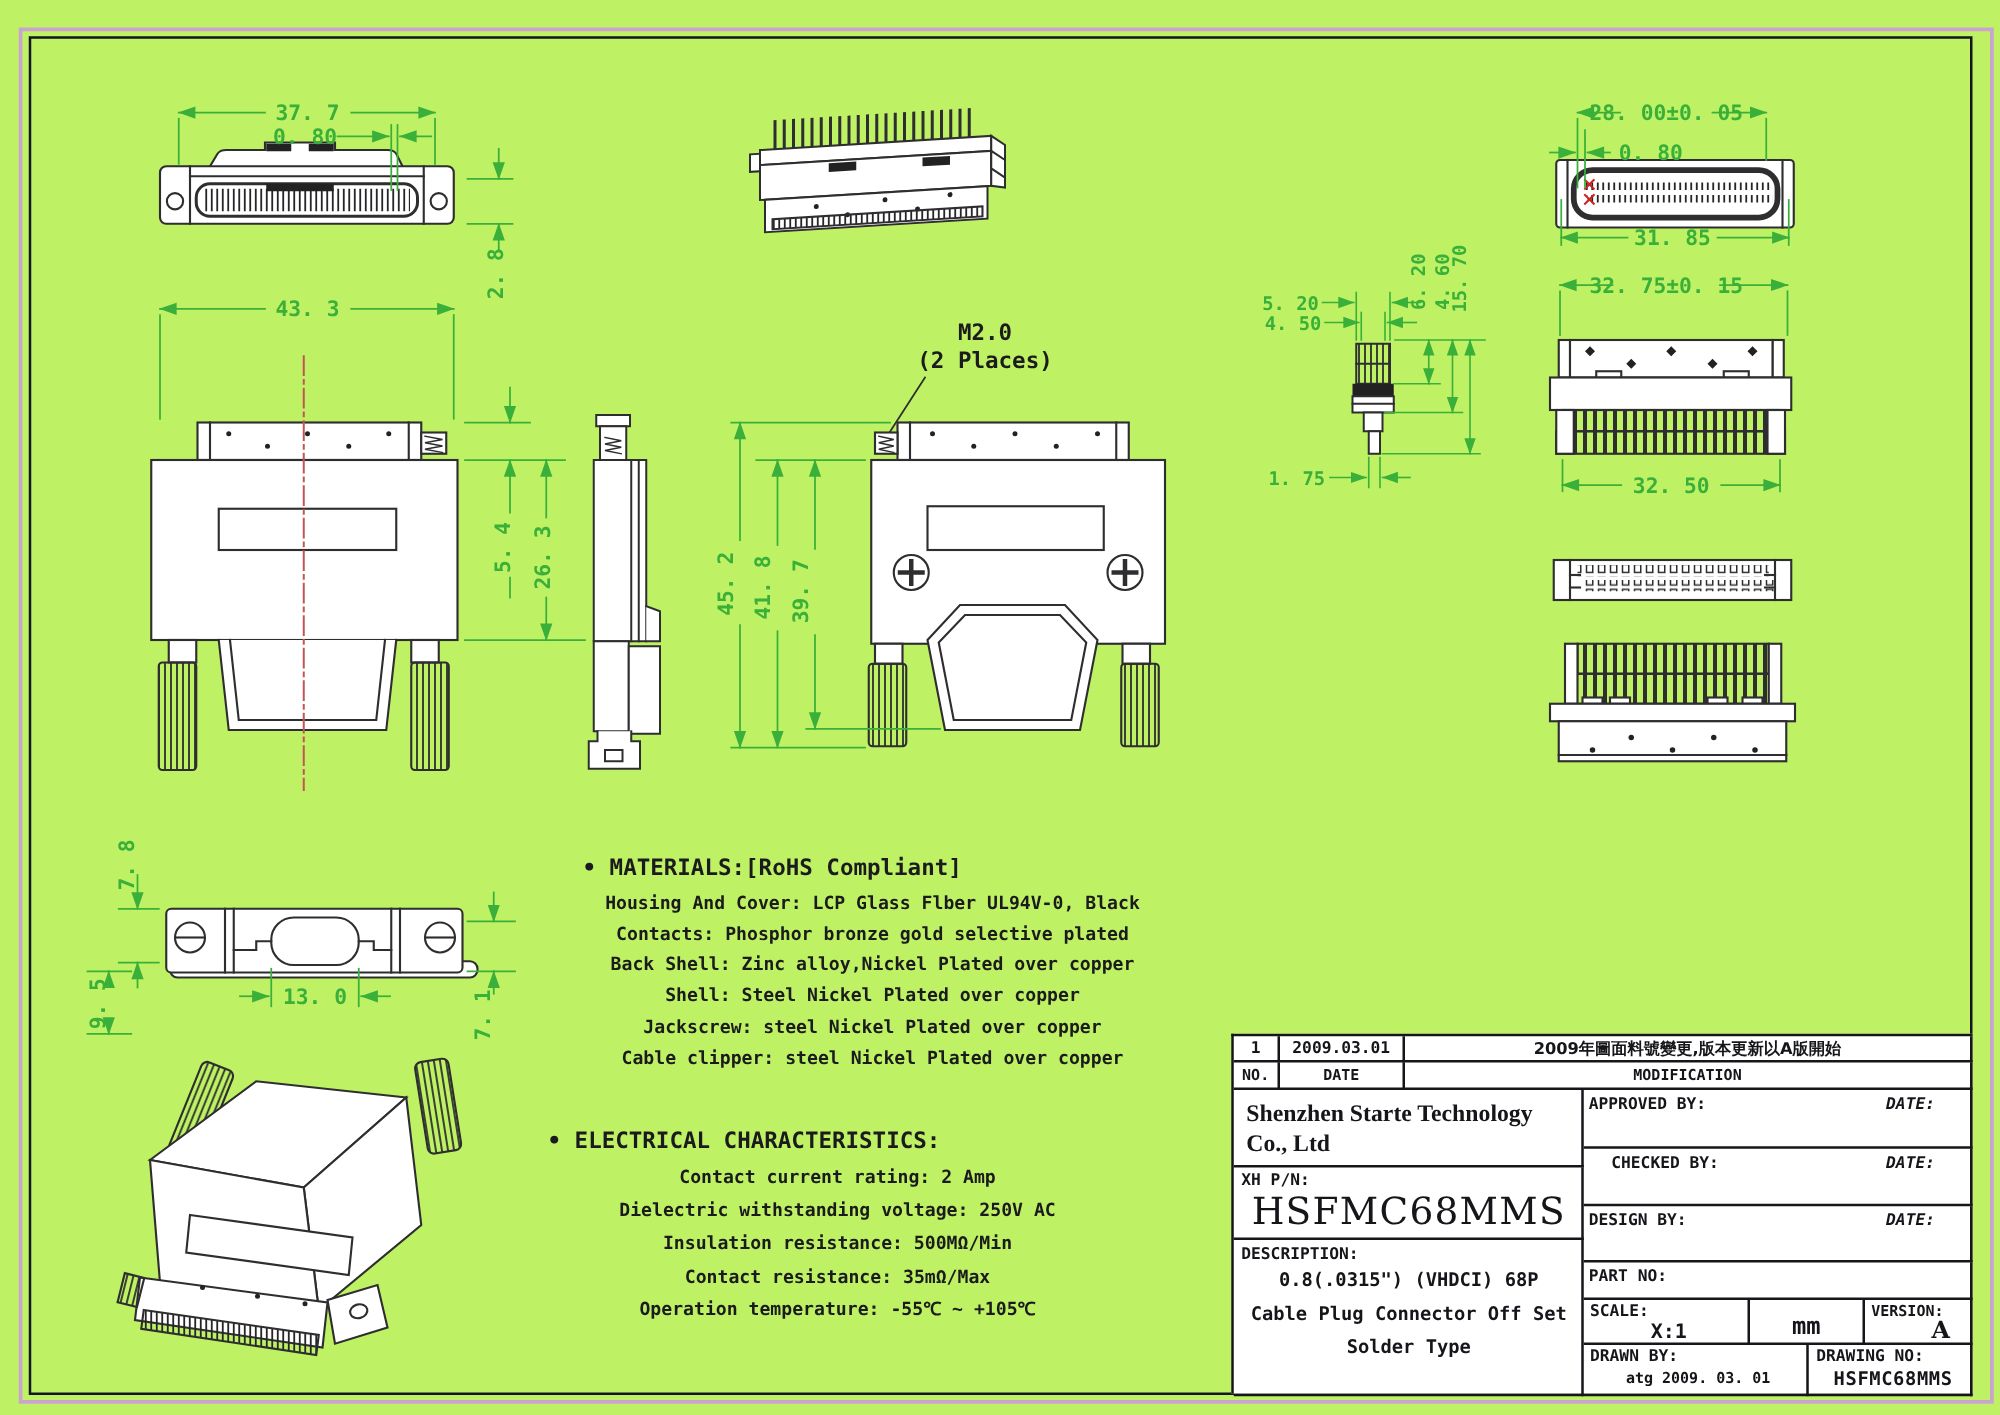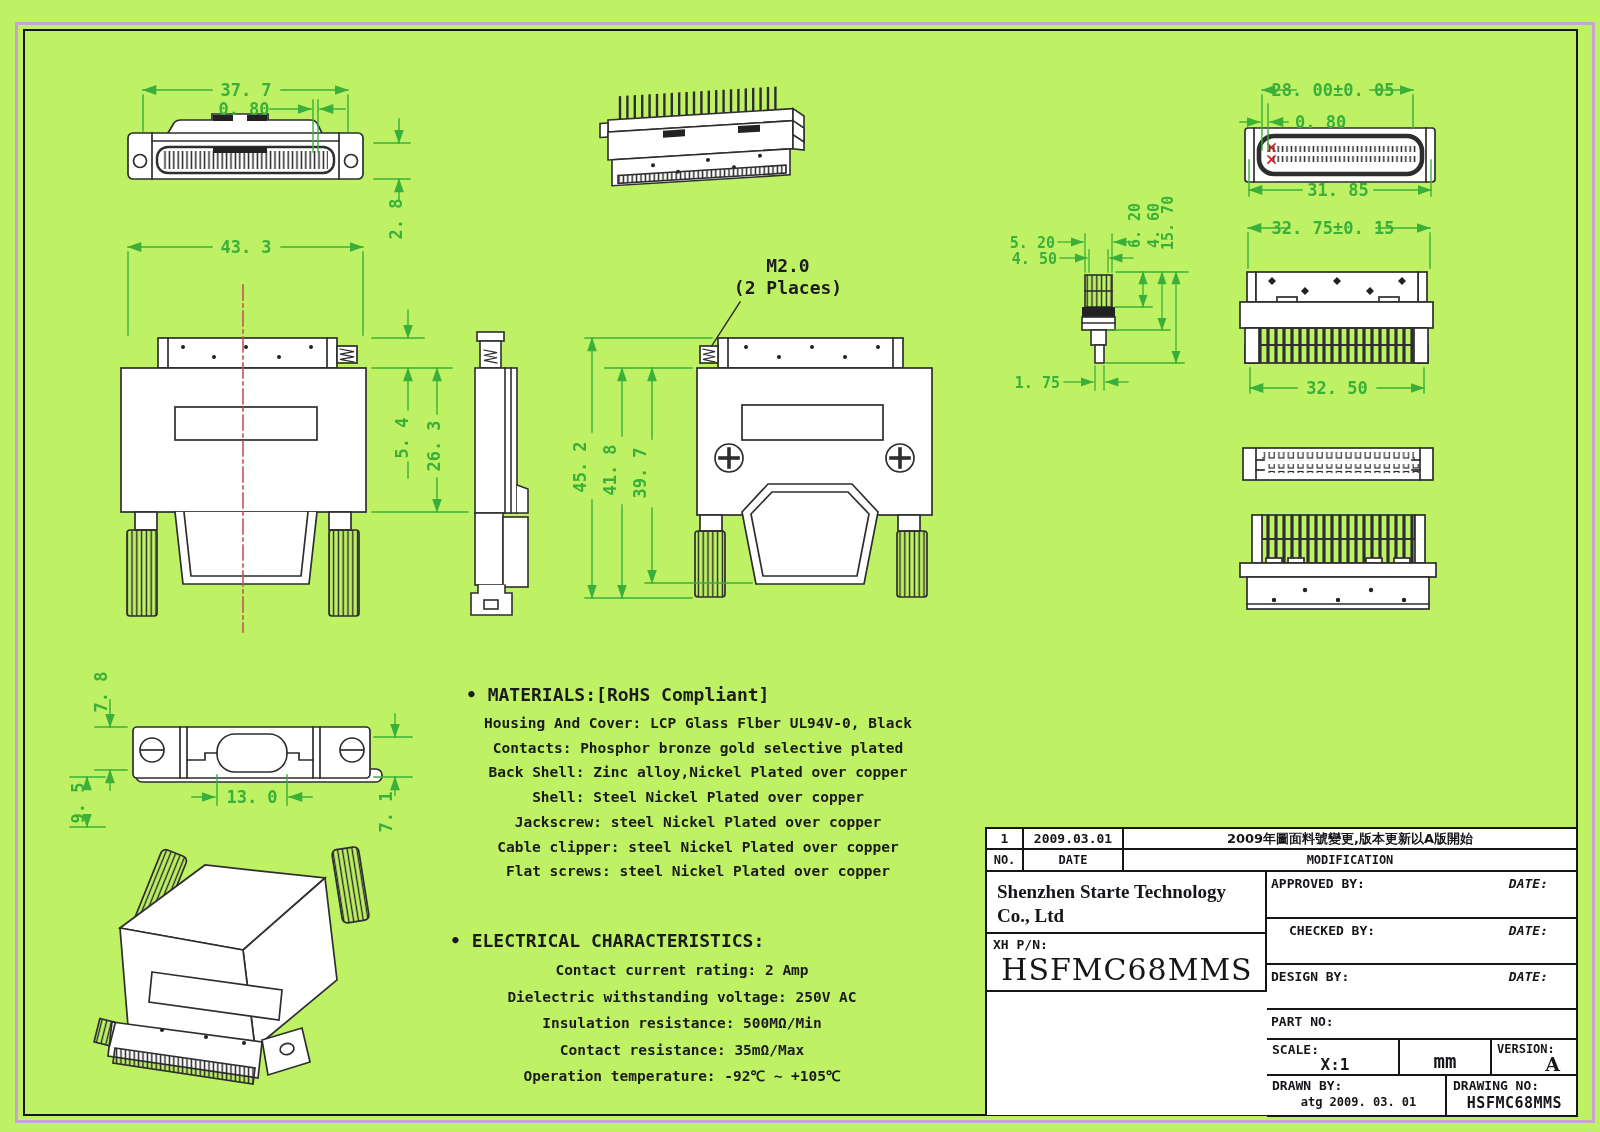--- a/index.html
+++ b/index.html
@@ -8,21 +8,21 @@
   .border-outer{position:absolute;left:15px;top:22px;right:5px;bottom:9px;border:3px solid #cba3cf;}
   .border-inner{position:absolute;left:23px;top:29px;right:22px;bottom:16px;border:2px solid #15151f;}
   svg text{font-family:"DejaVu Sans Mono","Liberation Mono",monospace;}
   .dim{font-size:17px;font-weight:bold;fill:#3aaf3a;}
   .dim-sm{font-size:15px;font-weight:bold;fill:#3aaf3a;}
   .callout{font-size:18px;font-weight:bold;fill:#1c1c1e;}
 
   
   .txtblock{position:absolute;width:492px;color:#1b1b1d;}
   .materials{left:452px;top:684px;}
-  .electrical{left:436px;top:902px;margin-top:28px;}
+  .electrical{left:424px;top:902px;}
   .txtblock .bt{font-size:18px;font-weight:bold;margin-left:14px;margin-bottom:6px;white-space:nowrap;}
   .txtblock .ln{font-size:14.5px;font-weight:bold;text-align:center;white-space:nowrap;}
   .materials .ln{line-height:24.7px;}
   .electrical .ln{line-height:26.6px;}
 
   
   .tb{position:absolute;left:985px;top:827px;width:593px;height:288px;color:#15151a;
       border-left:2px solid #15151a;border-top:2px solid #15151a;box-sizing:border-box;background:#fff;}
   .tb *{box-sizing:border-box;}
   .tb .row{display:flex;width:100%;}
@@ -454,30 +454,29 @@
   </svg>
 
   <div class="txtblock materials">
     <div class="bt">• MATERIALS:[RoHS Compliant]</div>
     <div class="ln">Housing And Cover: LCP  Glass Flber UL94V-0, Black</div>
     <div class="ln">Contacts: Phosphor bronze gold selective  plated</div>
     <div class="ln">Back Shell: Zinc alloy,Nickel Plated over copper</div>
     <div class="ln">Shell: Steel Nickel Plated over copper</div>
     <div class="ln">Jackscrew: steel Nickel Plated over copper</div>
     <div class="ln">Cable clipper: steel Nickel Plated over copper</div>
-    <div class="ln">Flat screws: steel Nickel Plated over copper</div>
   </div>
 
   <div class="txtblock electrical">
     <div class="bt">• ELECTRICAL CHARACTERISTICS:</div>
     <div class="ln">Contact current rating: 2 Amp</div>
     <div class="ln">Dielectric withstanding voltage: 250V AC</div>
     <div class="ln">Insulation resistance: 500MΩ/Min</div>
     <div class="ln">Contact resistance: 35mΩ/Max</div>
-    <div class="ln">Operation temperature: -92℃ ~ +105℃</div>
+    <div class="ln">Operation temperature: -55℃ ~ +105℃</div>
   </div>
 
   <div class="tb">
     <div class="row r1">
       <div class="cell c-no">1</div>
       <div class="cell c-date">2009.03.01</div>
       <div class="cell c-mod cn">2009年圖面料號變更,版本更新以A版開始</div>
     </div>
     <div class="row r2">
       <div class="cell c-no">NO.</div>
@@ -487,20 +486,26 @@
     <div class="main">
       <div class="colL">
         <div class="cell company">
           <div>Shenzhen Starte Technology</div>
           <div>Co., Ltd</div>
         </div>
         <div class="cell pncell">
           <div class="lbl">XH P/N:</div>
           <div class="pnval">HSFMC68MMS</div>
         </div>
+        <div class="cell desccell">
+          <div class="lbl">DESCRIPTION:</div>
+          <div class="descline">0.8(.0315") (VHDCI) 68P</div>
+          <div class="descline">Cable Plug Connector Off Set</div>
+          <div class="descline">Solder Type</div>
+        </div>
       </div>
       <div class="colR">
         <div class="cell sigrow sig-approved">
           <span class="lbl" style="margin-left:4px;">APPROVED BY:</span>
           <span class="lbl datepos">DATE:</span>
         </div>
         <div class="cell sigrow sig-checked">
           <span class="lbl ind">CHECKED BY:</span>
           <span class="lbl datepos">DATE:</span>
         </div>

